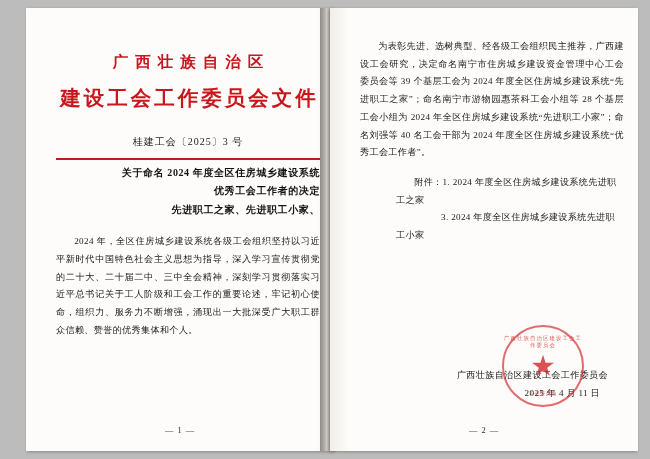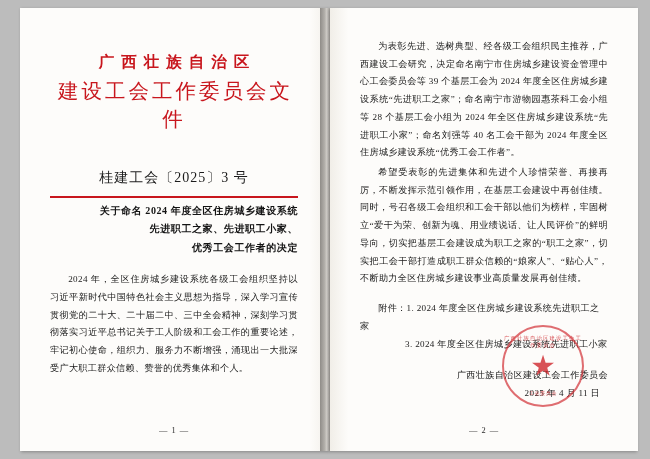--- a/index.html
+++ b/index.html
@@ -17,65 +17,65 @@
   }
   
   .page {
     position: absolute;
     top: 8px;
     height: 443px;
     background: #fdfcfa;
     overflow: hidden;
   }
   .page.left {
-    left: 20px;
+    left: 26px;
     width: 308px;
     box-shadow: 1px 1px 3px rgba(0,0,0,0.28);
     background: linear-gradient(to left, #f2efe9 0%, #fdfcfa 6%, #fdfcfa 100%);
   }
   .page.right {
     left: 330px;
     width: 308px;
     box-shadow: -1px 1px 3px rgba(0,0,0,0.28);
     background: linear-gradient(to right, #f1eee8 0%, #fdfcfa 6%, #fdfcfa 100%);
   }
   .gutter {
     position: absolute;
     left: 320px; top: 8px;
     width: 12px; height: 443px;
     background: linear-gradient(to right, #8f8c88 0%, #b4b1ac 40%, #cfccc7 55%, #9a9793 100%);
   }
 
   .page-inner {
     position: relative;
     width: 100%; height: 100%;
-    padding: 30px 30px 18px 30px;
+    padding: 30px 14px 18px 30px;
   }
 
   
   .masthead { text-align: center; margin-top: 14px; }
   .mh-line1 {
     color: #c8161d;
     font-size: 15.5px;
     letter-spacing: 7px;
     font-weight: bold;
     text-indent: 7px;
   }
   .mh-line2 {
     color: #c8161d;
     font-size: 20.5px;
     letter-spacing: 3px;
-    font-weight: normal;
-    margin-top: 4px;
+    font-weight: bold;
+    margin-top: 11px;
     text-indent: 3px;
   }
   .doc-number {
-    margin-top: 36px;
+    margin-top: 23px;
     text-align: center;
-    font-size: 14px;
+    font-size: 10px;
     color: #1c1c1c;
     letter-spacing: 1px;
   }
   .red-rule {
     margin: 9px 0 0 0;
     height: 1.6px;
     background: #c8161d;
   }
 
   
@@ -102,20 +102,21 @@
   .indent { text-indent: 18.2px; }
 
   
   .right .body-col { margin-top: 0; }
   .attach-block {
     margin-top: 12px;
     font-size: 9.1px;
     line-height: 1.95;
     color: #1a1a1a;
     letter-spacing: 0.35px;
+    margin-left: 36px;
   }
   .attach-block .a-line { text-indent: 18.2px; }
 
   
   .sig-area {
     position: absolute;
     right: 30px;
     bottom: 48px;
     width: 190px;
     text-align: right;
@@ -181,40 +182,39 @@
       <div class="masthead">
         <div class="mh-line1">广西壮族自治区</div>
         <div class="mh-line2">建设工会工作委员会文件</div>
       </div>
 
       <div class="doc-number">桂建工会〔2025〕3 号</div>
       <div class="red-rule"></div>
 
       <div class="doc-title">
         <div>关于命名 2024 年度全区住房城乡建设系统</div>
+        <div>优秀工会工作者的决定</div>
         <div>先进职工之家、先进职工小家、</div>
-        <div>优秀工会工作者的决定</div>
       </div>
 
       <div class="body-col">
         <p class="indent">2024 年，全区住房城乡建设系统各级工会组织坚持以习近平新时代中国特色社会主义思想为指导，深入学习宣传贯彻党的二十大、二十届二中、三中全会精神，深刻学习贯彻落实习近平总书记关于工人阶级和工会工作的重要论述，牢记初心使命，组织力、服务力不断增强，涌现出一大批深受广大职工群众信赖、赞誉的优秀集体和个人。</p>
       </div>
 
       <div class="folio">— 1 —</div>
     </div>
   </div>
 
   <div class="gutter"></div>
 
   <div class="page right">
     <div class="page-inner">
 
       <div class="body-col">
         <p class="indent">为表彰先进、选树典型、经各级工会组织民主推荐，广西建设工会研究，决定命名南宁市住房城乡建设资金管理中心工会委员会等 39 个基层工会为 2024 年度全区住房城乡建设系统“先进职工之家”；命名南宁市游物园惠茶科工会小组等 28 个基层工会小组为 2024 年全区住房城乡建设系统“先进职工小家”；命名刘强等 40 名工会干部为 2024 年度全区住房城乡建设系统“优秀工会工作者”。</p>
-        <p class="indent">希望受表彰的先进集体和先进个人珍惜荣誉、再接再厉，不断发挥示范引领作用，在基层工会建设中再创佳绩。同时，号召各级工会组织和工会干部以他们为榜样，牢固树立“爱干为荣、创新为魂、用业绩说话、让人民评价”的鲜明导向，切实把基层工会建设成为职工之家的“职工之家”，切实把工会干部打造成职工群众信赖的“娘家人”、“贴心人”，不断助力全区住房城乡建设事业高质量发展再创佳绩。</p>
       </div>
 
       <div class="attach-block">
         <div class="a-line">
           <span>附件：</span><span>1. 2024 年度全区住房城乡建设系统先进职工之家</span>
         </div>
         <div style="text-indent:45px">
           <span>3. 2024 年度全区住房城乡建设系统先进职工小家</span>
         </div>
       </div>

